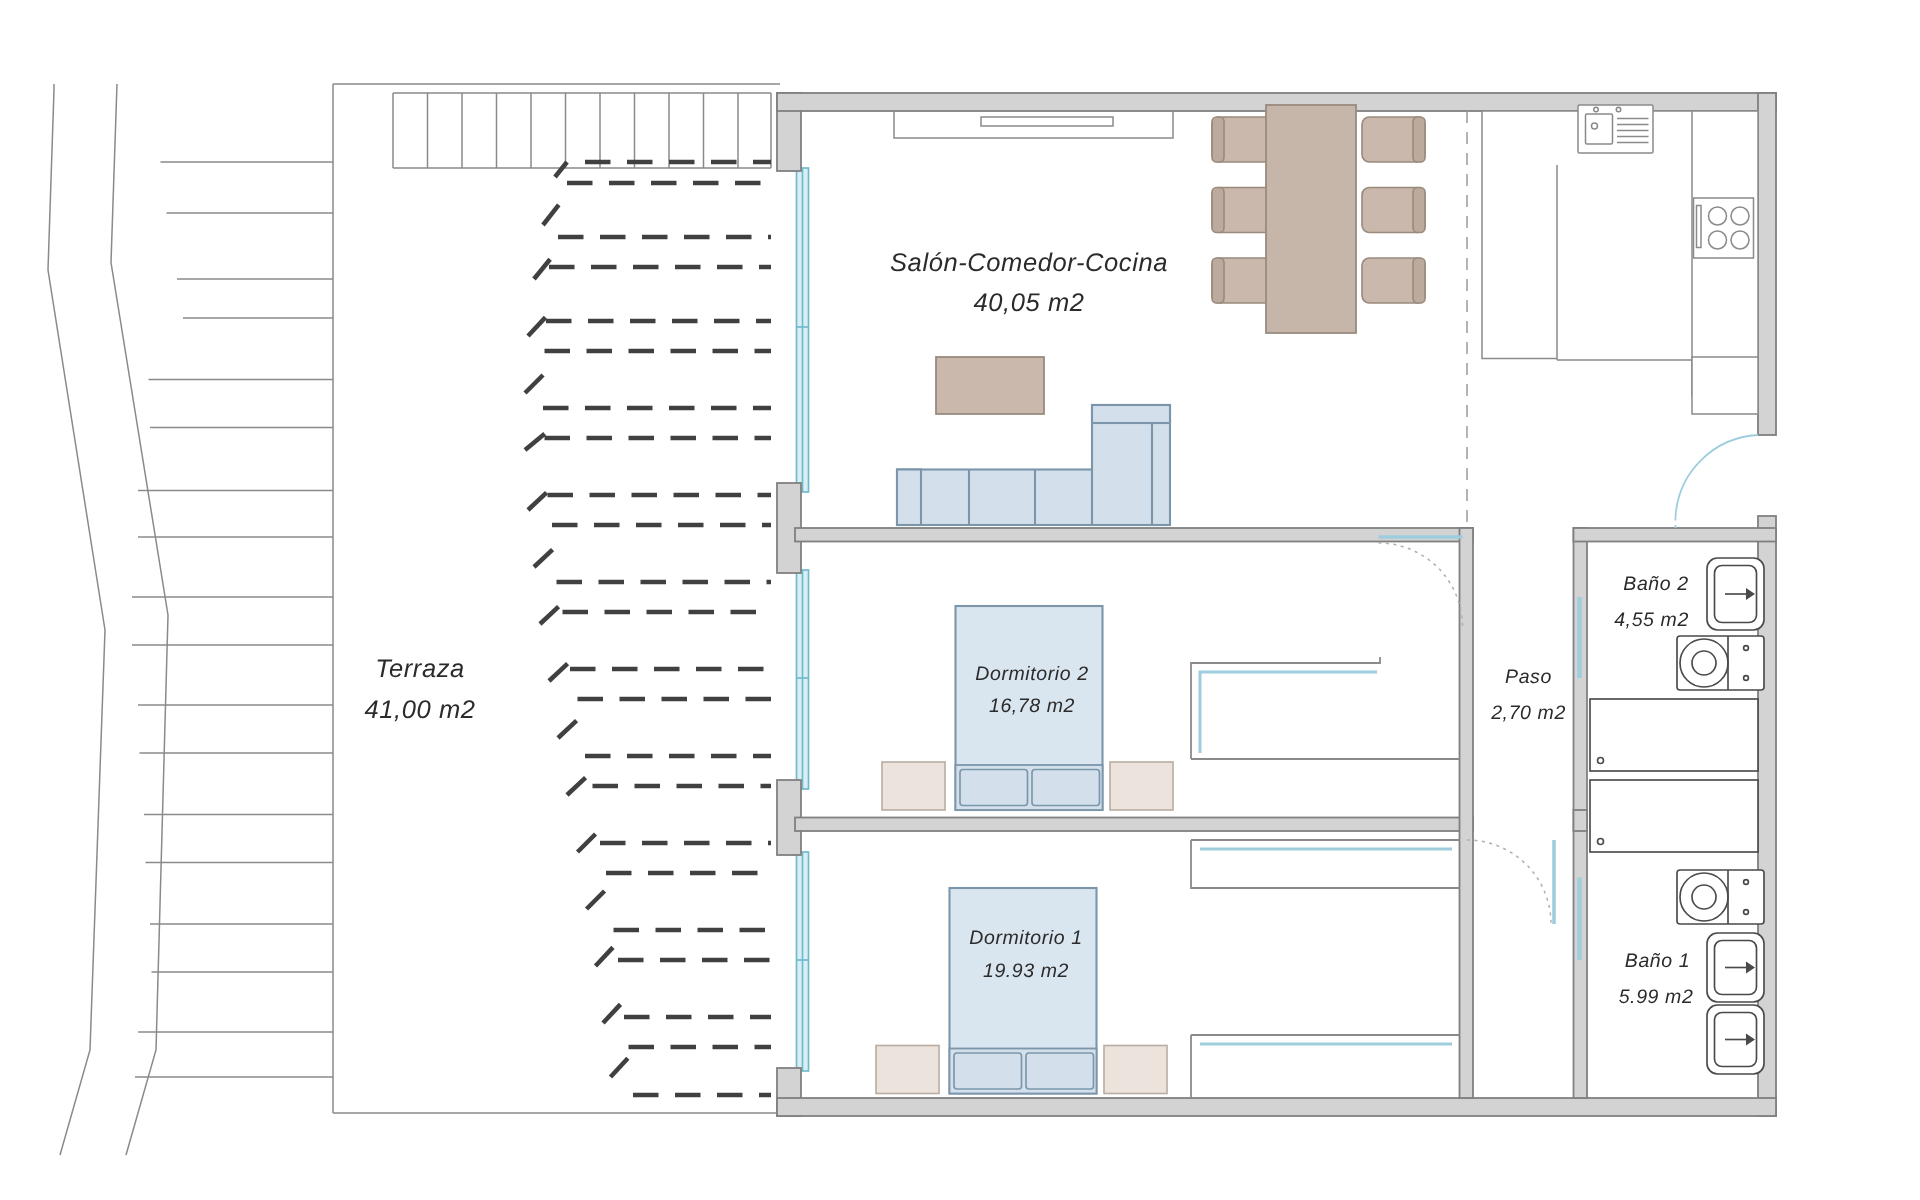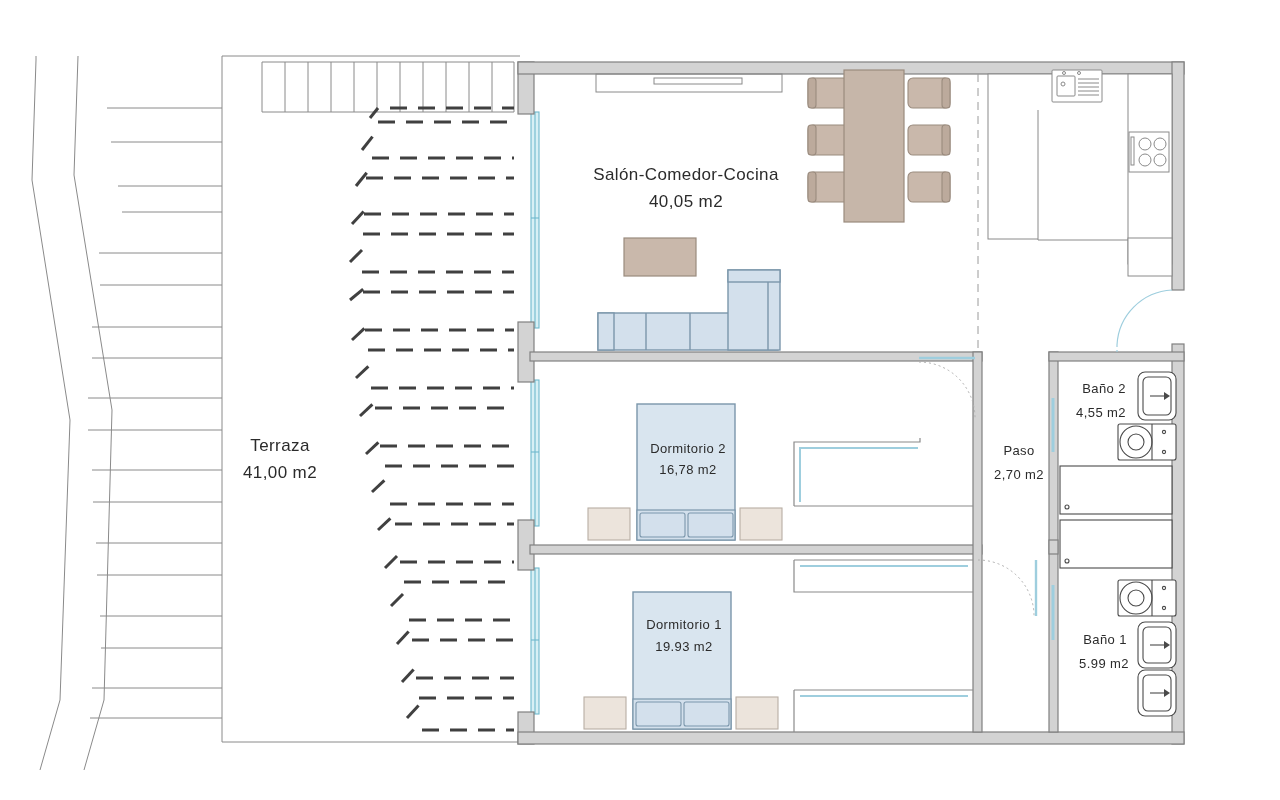--- a/index.html
+++ b/index.html
@@ -2,21 +2,21 @@
 <html><head>
 <meta charset="utf-8">
 <title>Floor Plan</title>
 <style>
   html,body{margin:0;padding:0;background:#ffffff;}
   body{
     width:1280px;height:800px;
     font-family:"Liberation Sans","DejaVu Sans",sans-serif;
     overflow:hidden;
   }
-  #plan-root{position:relative;width:1280px;height:800px;background:#fff;}
+  #plan-root{position:relative;width:1280px;height:800px;background:#fff;font-style:italic;}
   svg#floorplan{display:block;width:1280px;height:800px;}
   .rm-label{
     font-family:"Liberation Sans","DejaVu Sans",sans-serif;
     font-size:17px; fill:#2b2b2b; letter-spacing:0.4px;
     text-anchor:middle; dominant-baseline:middle;
   }
   .rm-area{
     font-family:"Liberation Sans","DejaVu Sans",sans-serif;
     font-size:17px; fill:#2b2b2b; letter-spacing:0.4px;
     text-anchor:middle; dominant-baseline:middle;

